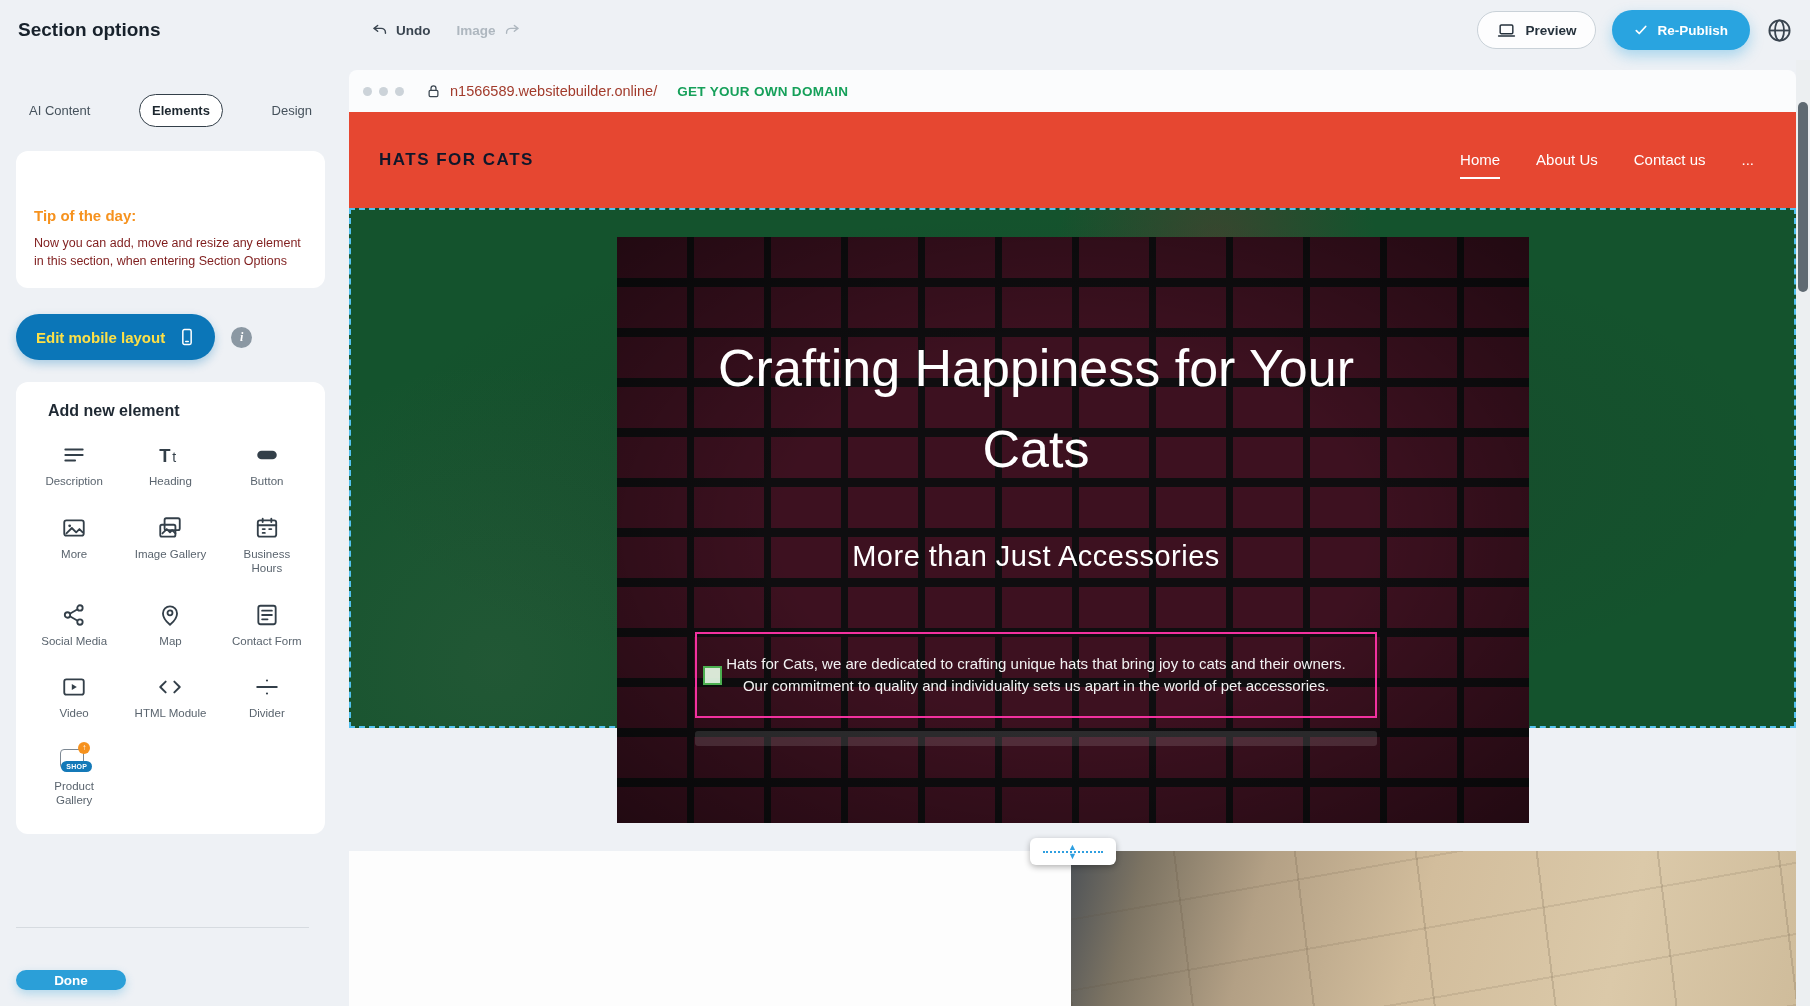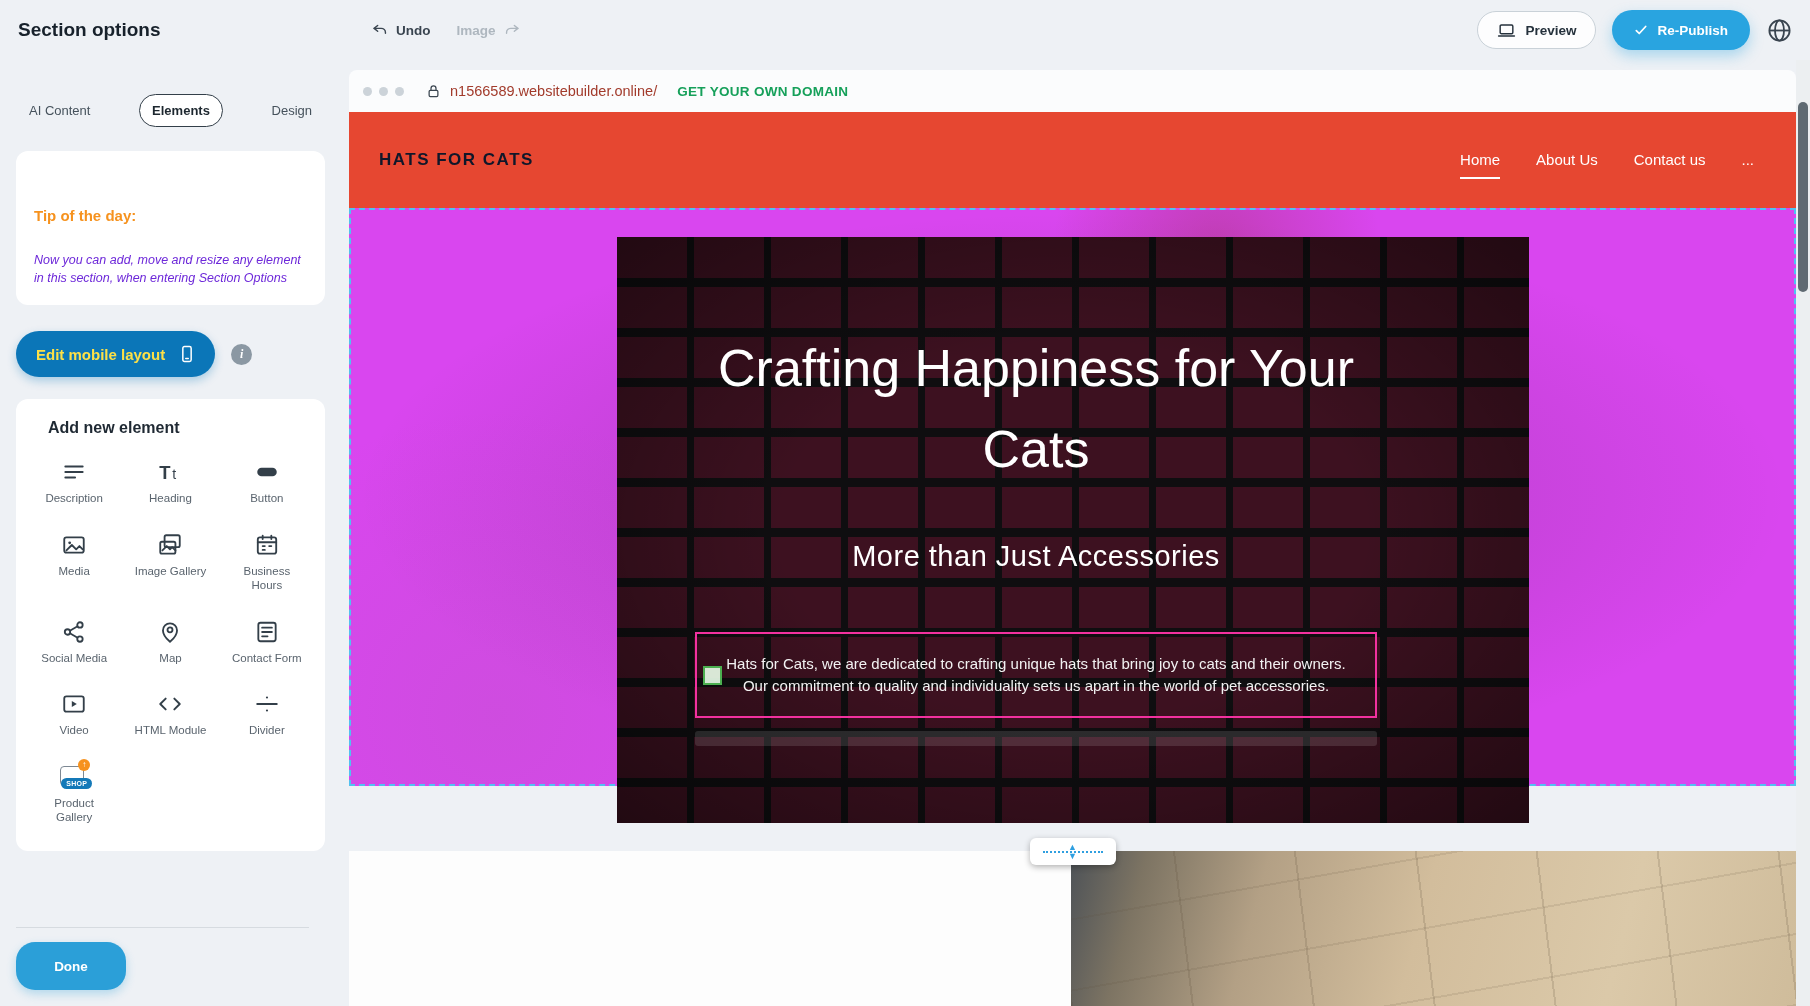--- a/index.html
+++ b/index.html
@@ -22,54 +22,54 @@
   .globe svg { width:27px; height:27px; }
 
   
   .sidebar { position:absolute; top:68px; left:0; width:349px; bottom:0; padding:0 24px 0 16px; }
   .tabs { margin-top:26px; display:flex; justify-content:space-between; align-items:center; }
   .tab { font-size:13px; color:#46525c; padding:8px 12px; border-radius:17px; border:1px solid transparent; cursor:pointer; white-space:nowrap; }
   .tab.active { background:#fff; border-color:#333f49; font-weight:bold; color:#1d272f; }
   .card { background:#fff; border-radius:12px; }
   .tip-card { margin-top:24px; padding:16px 18px 18px 18px; }
   .tip-title { font-size:15px; font-weight:bold; color:#f6921e;margin-top:40px; }
-  .tip-body { margin-top:27px; font-size:12.5px; line-height:1.45; color:#6d28d9;font-style:italic; }
+  .tip-body { margin-top:10px; font-size:12.5px; line-height:1.45; color:#7f1d1d; }
   .mobile-row { margin-top:26px; display:flex; align-items:center; gap:16px; }
   .btn-mobile { display:flex; align-items:center; gap:12px; height:46px; padding:0 18px 0 20px; border:none; border-radius:24px; background:#0b76b8; color:#fde047; font-size:15px; font-weight:bold; cursor:pointer; box-shadow:0 4px 10px rgba(11,118,184,.3); }
   .btn-mobile svg { width:20px; height:20px; }
   .info-dot { width:21px; height:21px; border-radius:50%; background:#8b98a3; color:#fff; font-size:12px; font-weight:bold; display:flex; align-items:center; justify-content:center; cursor:pointer; font-family:"Liberation Serif", serif; font-style:italic; }
   .add-card { margin-top:22px; padding:20px 10px 26px 10px; }
   .add-title { font-size:16px; font-weight:bold; color:#1f2933; margin-left:22px; }
   .el-grid { margin-top:22px; display:grid; grid-template-columns:repeat(3,1fr); row-gap:26px; }
   .el-item { display:flex; flex-direction:column; align-items:center; gap:7px; cursor:pointer; }
   .el-item svg { width:26px; height:26px; }
   .el-label { font-size:11.5px; color:#5a646e; text-align:center; line-height:1.2; max-width:72px; }
   .pg-icon { position:relative; width:28px; height:26px; }
   .pg-cam { position:absolute; left:0; top:2px; width:24px; height:20px; border:1.7px solid #7d8893; border-radius:4px; }
   .pg-shop { position:absolute; left:1px; bottom:1px; background:#1479b8; color:#fff; font-size:7px; font-weight:bold; padding:2px 5px; border-radius:8px; letter-spacing:.3px; }
   .pg-badge { position:absolute; top:-5px; right:-2px; width:12px; height:12px; border-radius:50%; background:#f6921e; color:#fff; font-size:8px; line-height:12px; text-align:center; }
   .sidebar-divider { position:absolute; bottom:78px; left:16px; right:40px; border-top:1px solid #d6dbe0; }
-  .btn-done { position:absolute; bottom:16px; left:16px; width:110px; height:48px; border:none; border-radius:19px; background:#2b9fd8; color:#fff; font-size:13.5px; font-weight:bold; cursor:pointer; box-shadow:0 4px 10px rgba(43,159,216,.3); }
+  .btn-done { position:absolute; bottom:16px; left:16px; width:110px; height:20px; border:none; border-radius:19px; background:#2b9fd8; color:#fff; font-size:13.5px; font-weight:bold; cursor:pointer; box-shadow:0 4px 10px rgba(43,159,216,.3); }
 
   
   .canvas { position:absolute; top:60px; left:349px; right:14px; bottom:0;padding-left:16px; }
   .browser-bar { position:absolute; top:10px; left:0; right:0; height:42px; background:#fbfcfd; border-radius:8px 8px 0 0; display:flex; align-items:center; padding:0 12px; }
   .win-dots { display:flex; gap:7px; margin-left:2px; }
   .win-dots span { width:9px; height:9px; border-radius:50%; background:#ccd3d9; }
   .lock { margin-left:22px; width:15px; height:15px; color:#3a4550; }
   .url { margin-left:9px; font-size:14.5px; color:#a23b2c; }
   .domain-cta { margin-left:20px; font-size:13.5px; font-weight:bold; color:#16a05a; letter-spacing:.3px; cursor:pointer; }
 
   .site-header { position:absolute; top:52px; left:0; right:0; height:96px; background:#e64731; display:flex; align-items:center; padding:0 42px 0 30px; }
   .logo { color:#0f172a; font-size:17px; font-weight:bold; letter-spacing:1.5px; }
   .nav { margin-left:auto; display:flex; align-items:center; gap:36px; }
   .nav-item { color:#fff; font-size:15px; cursor:pointer; position:relative; padding-bottom:2px; }
   .nav-item.active::after { content:""; position:absolute; left:0; right:0; bottom:-9px; height:2px; background:#fff; }
 
-  .hero { position:absolute; top:148px; left:0; right:0; height:578px; background:#d946ef; border:2px dashed #52c1f0; overflow:visible; }
+  .hero { position:absolute; top:148px; left:0; right:0; height:520px; background:#14532d; border:2px dashed #52c1f0; overflow:visible; }
   .hero::before { content:""; position:absolute; inset:0;
     background:
       radial-gradient(circle at 60% 6%, rgba(140,40,50,.30), transparent 16%),
       radial-gradient(circle at 10% 88%, rgba(130,120,110,.12), transparent 22%),
       radial-gradient(ellipse at 50% 50%, rgba(40,38,42,.25), transparent 70%);
   }
   .tile-grid { position:absolute; left:266px; top:27px; width:912px; height:586px;
     background:
       repeating-linear-gradient(180deg, transparent 0 41px, #0f0e10 41px 50px),
       repeating-linear-gradient(90deg, #3d1120 0 70px, #0f0e10 70px 77px);
@@ -197,21 +197,21 @@
             </svg>
           <span class="el-label">Button</span>
         </div>
 
         <div class="el-item">
           <svg viewBox="0 0 24 24" fill="none" stroke="#333f49" stroke-width="1.7" stroke-linecap="round" stroke-linejoin="round">
               <rect x="3" y="5" width="18" height="14" rx="2"></rect>
               <circle cx="8" cy="10" r="1.3" fill="#333f49" stroke="none"></circle>
               <path d="M5 17l5-5 4 4 3-3 3 3"></path>
             </svg>
-          <span class="el-label">Media</span>
+          <span class="el-label">More</span>
         </div>
 
         <div class="el-item">
           <svg viewBox="0 0 24 24" fill="none" stroke="#333f49" stroke-width="1.7" stroke-linecap="round" stroke-linejoin="round">
               <rect x="7" y="3" width="14" height="11" rx="1.5"></rect>
               <rect x="3" y="9" width="14" height="11" rx="1.5"></rect>
               <path d="M5 17l4-4 3 3 2-2 3 3"></path>
             </svg>
           <span class="el-label">Image Gallery</span>
         </div>

